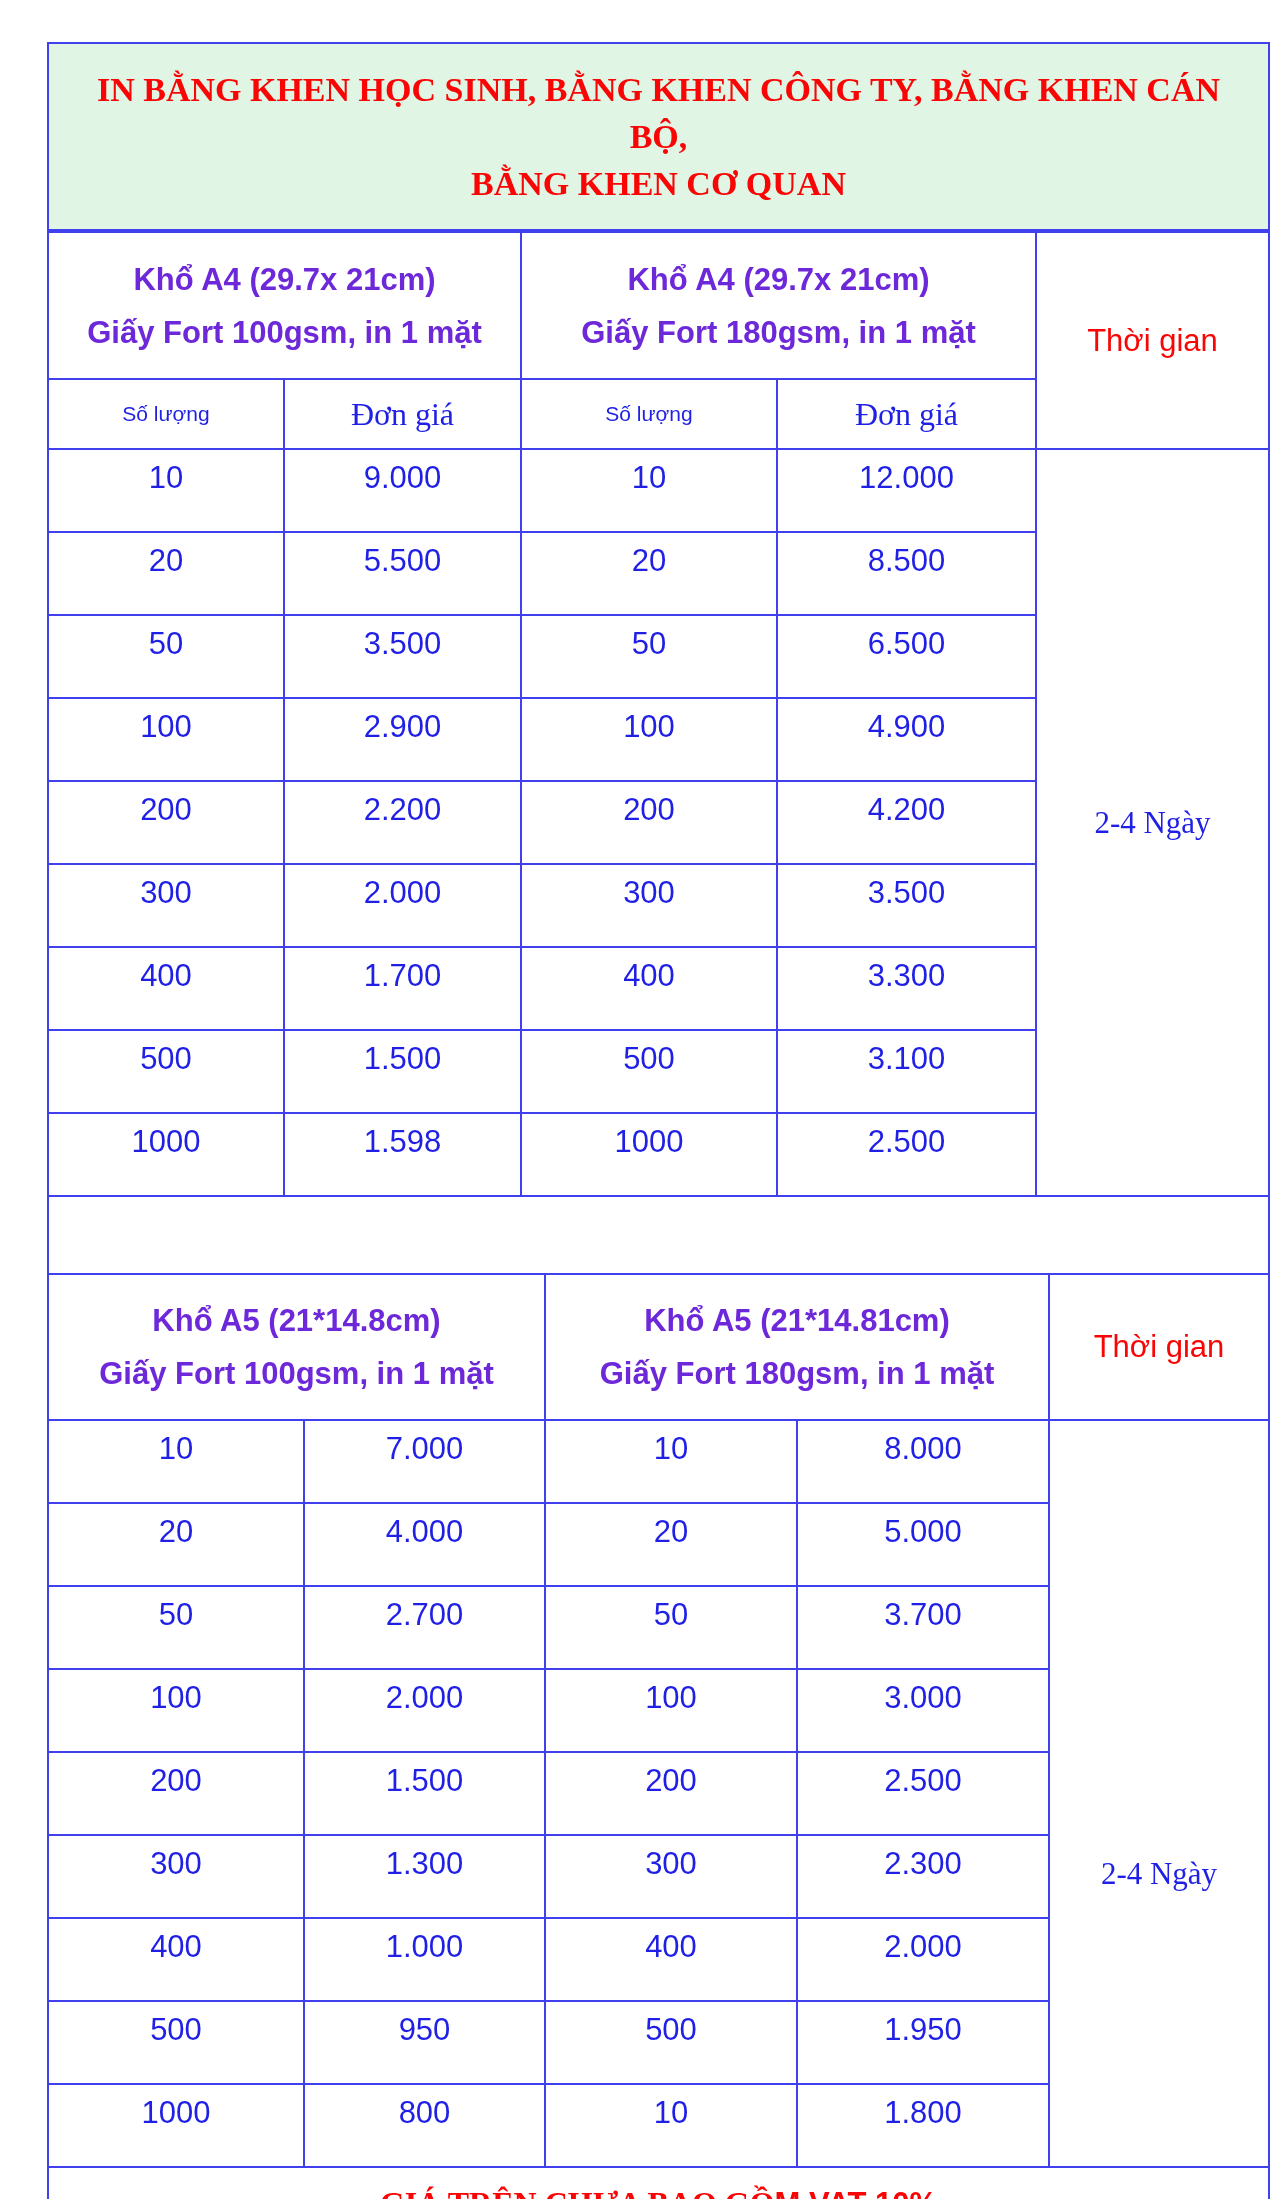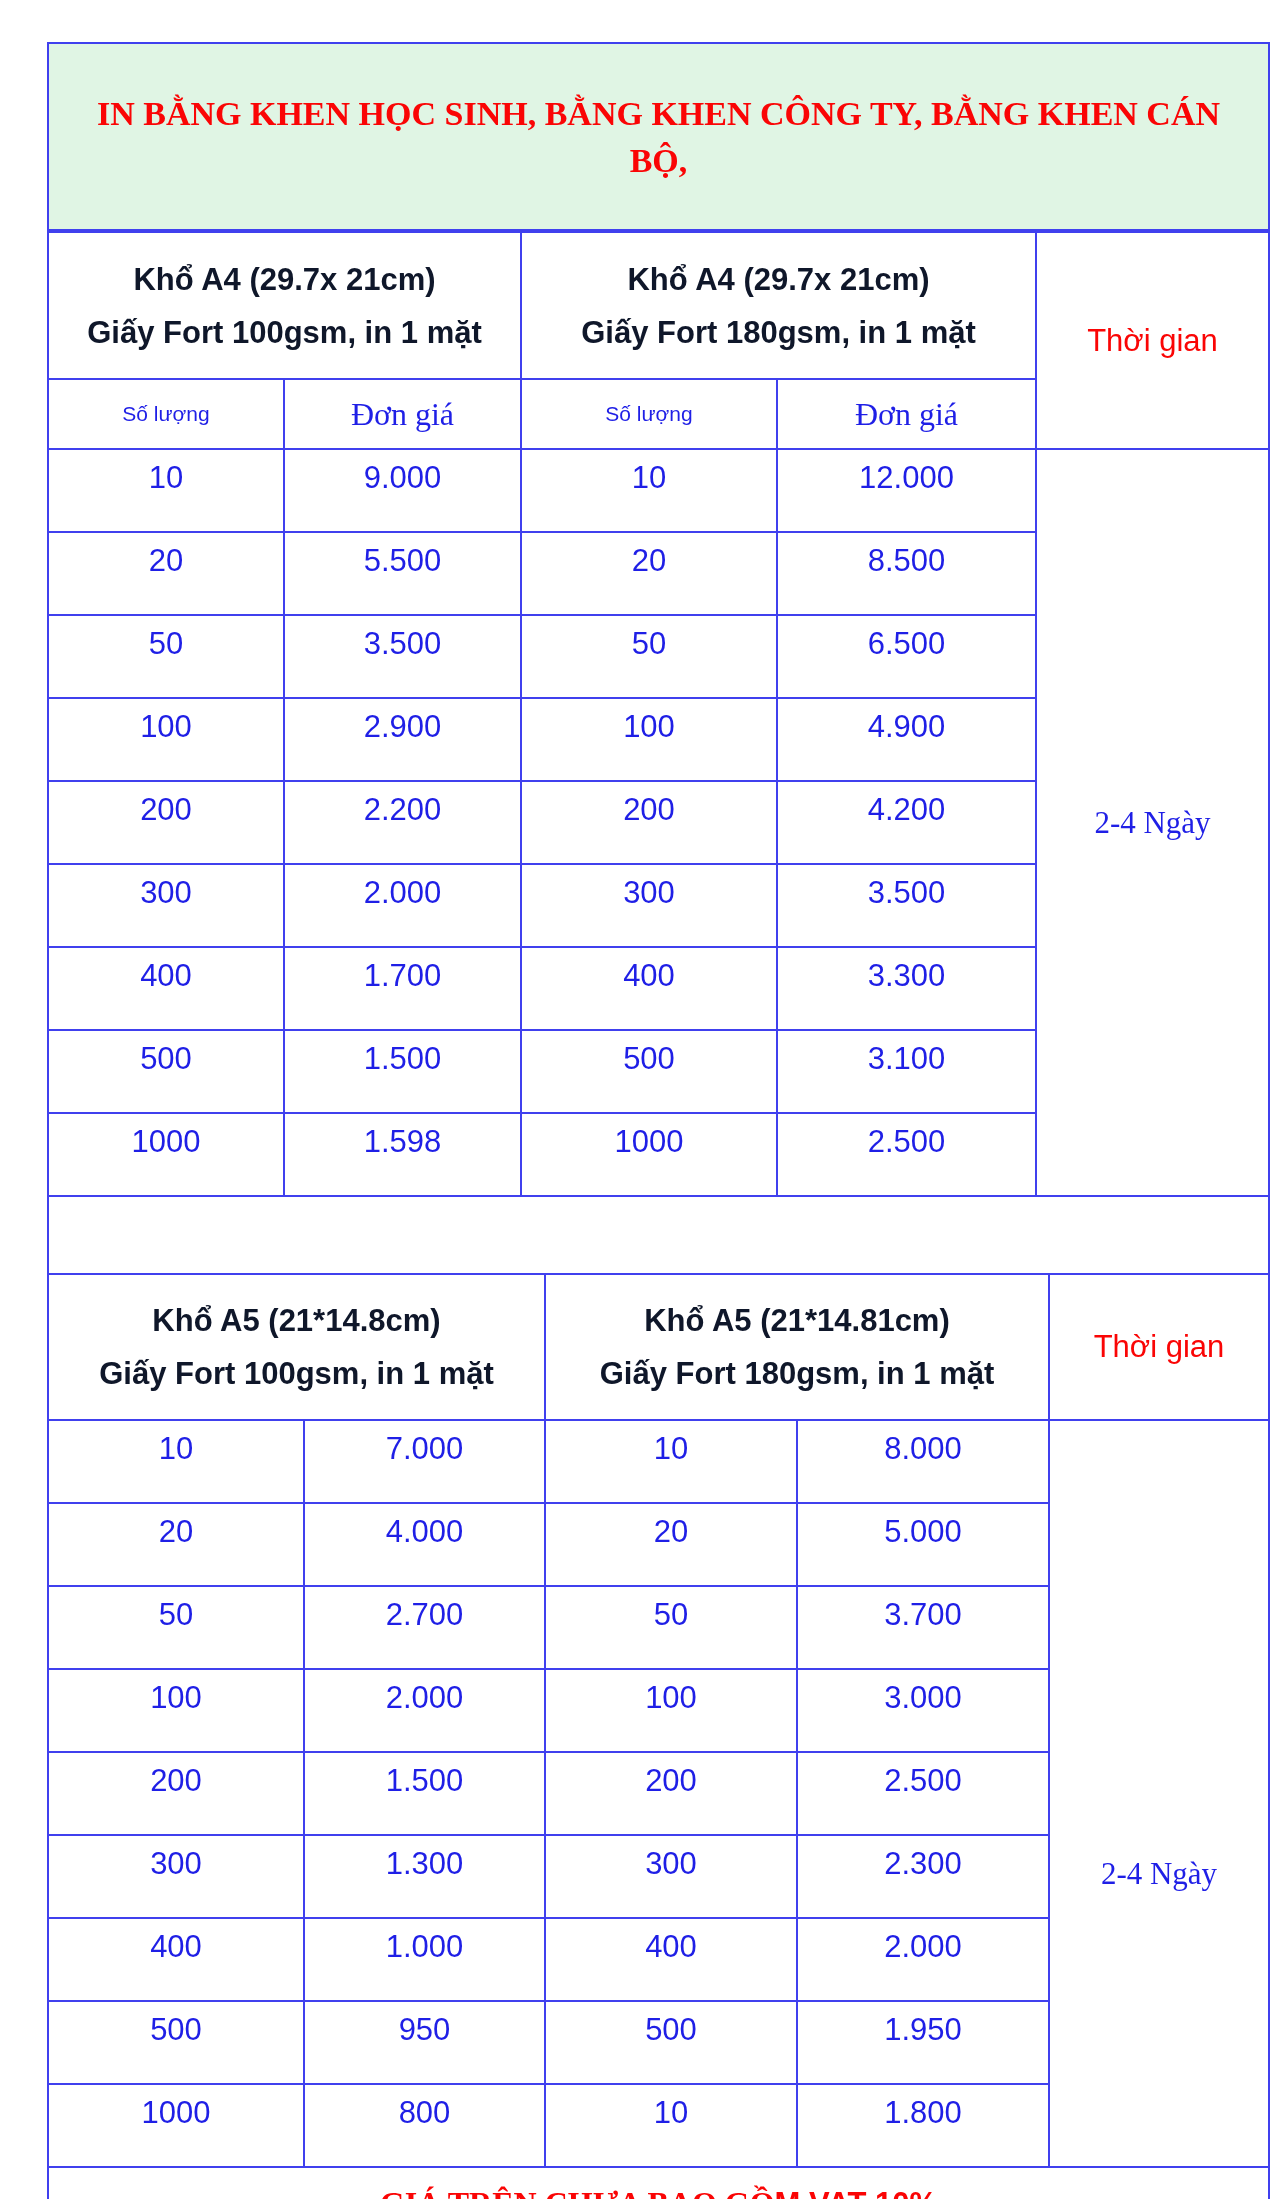--- a/index.html
+++ b/index.html
@@ -47,21 +47,21 @@
   }
   table.ptable td {
     border: 2px solid #4040ee;
     padding: 0;
     text-align: center;
     overflow: hidden;
   }
   td.size-hdr {
     height: 145px;
     vertical-align: middle;
-    color: #0f172a;
+    color: #6d28d9;
     font-weight: bold;
     font-size: 31px;
     line-height: 53px;
   }
   td.time-hdr {
     vertical-align: middle;
     color: #fa0505;
     font-weight: normal;
     font-size: 31px;
   }
@@ -127,20 +127,21 @@
 </style>
 </head>
 <body>
 
 <div class="canvas">
   <div class="doc">
 
     <div class="title-box">
       <div>IN BẰNG KHEN HỌC SINH, BẰNG KHEN CÔNG TY, BẰNG KHEN CÁN</div>
       <div>BỘ,</div>
+      <div>BẰNG KHEN CƠ QUAN</div>
     </div>
 
     <table class="ptable a4">
       <colgroup>
         <col style="width:236px">
           <col style="width:237px">
         <col style="width:256px">
           <col style="width:259px">
         <col>
       </colgroup>

